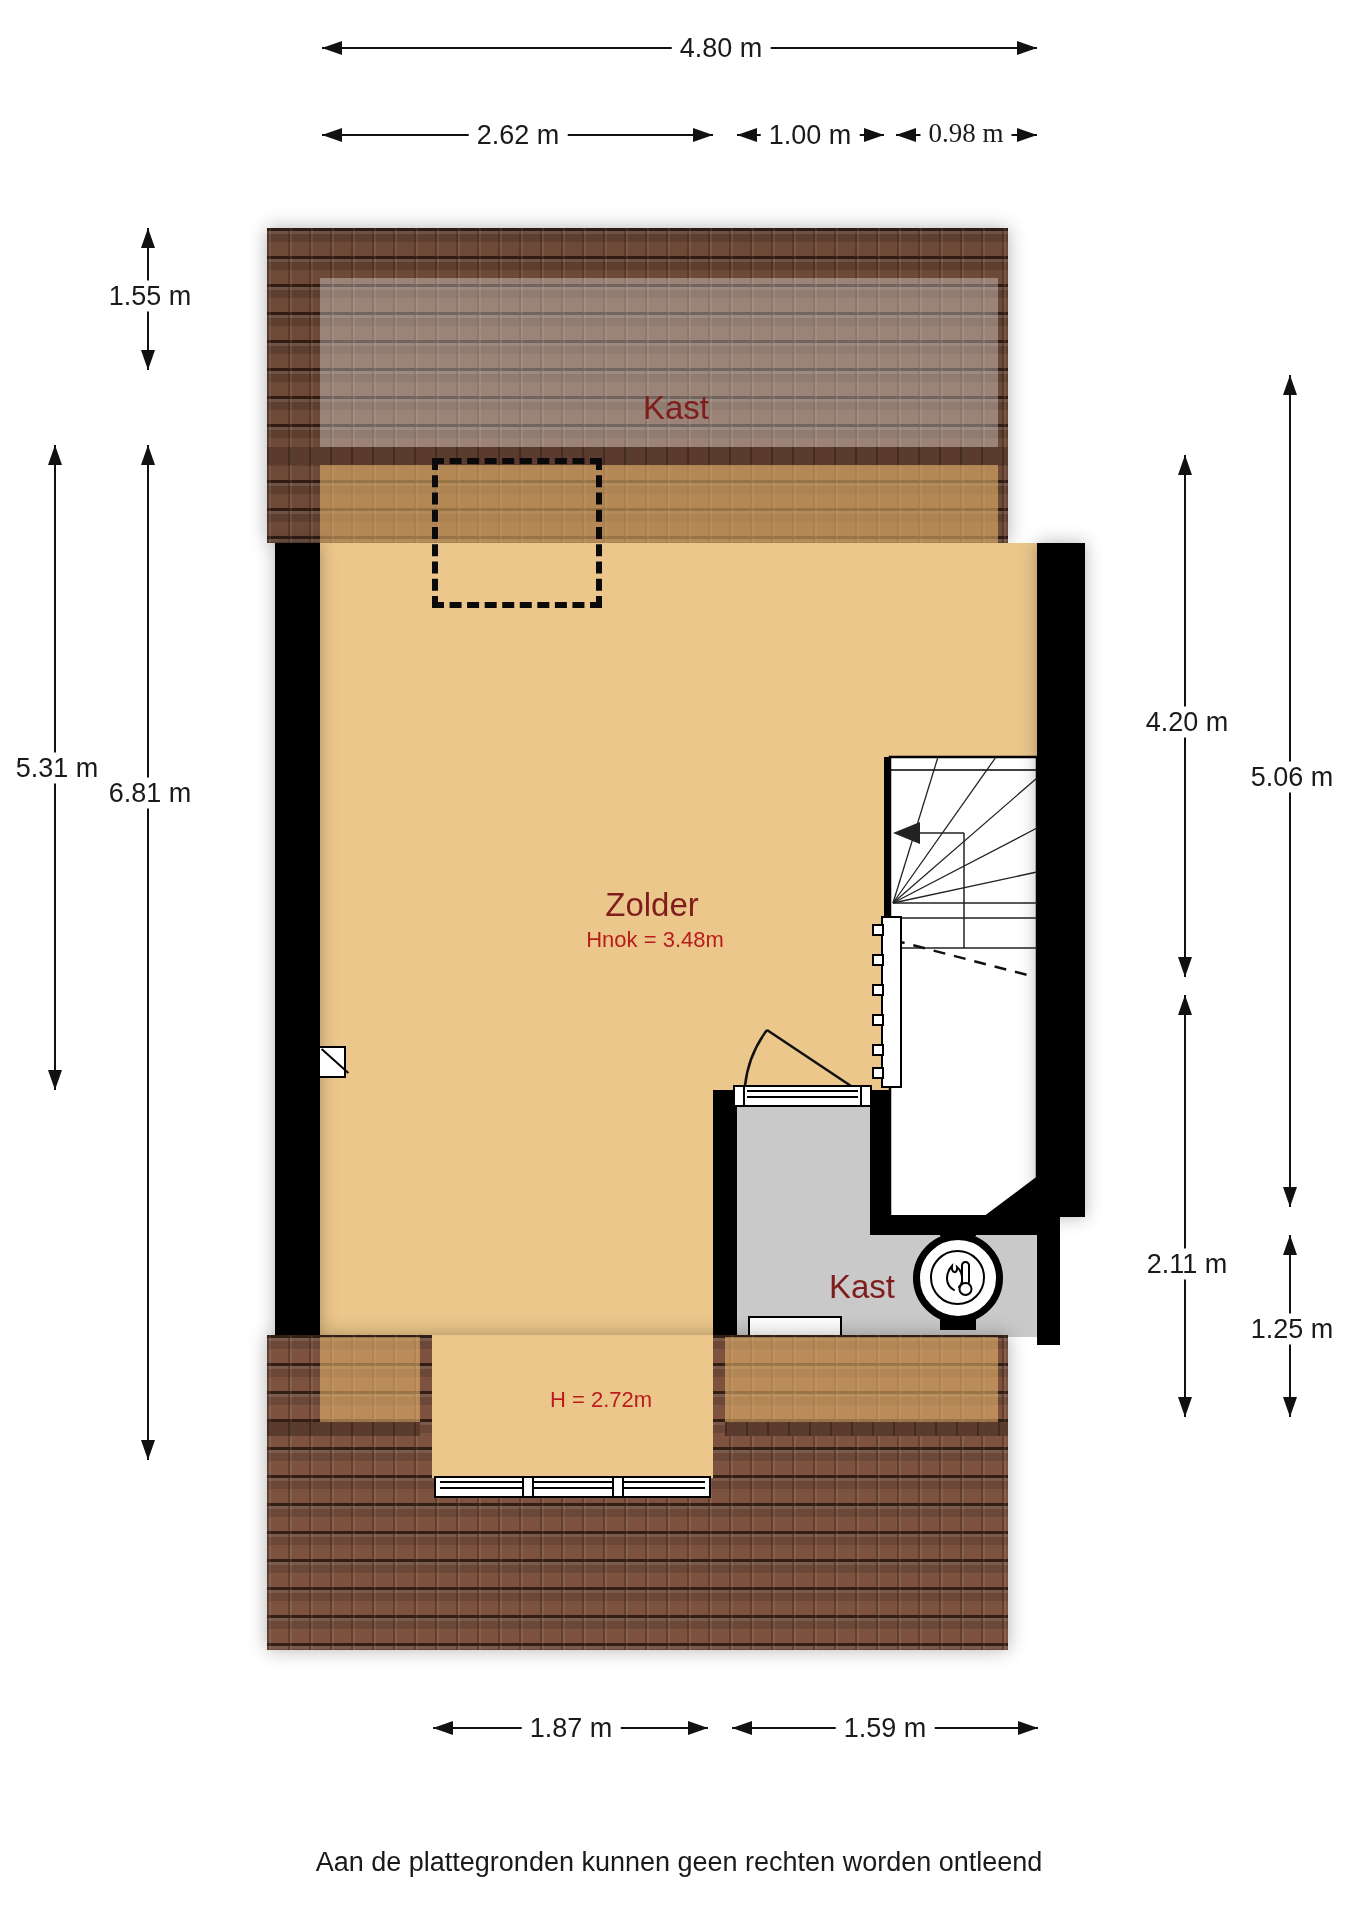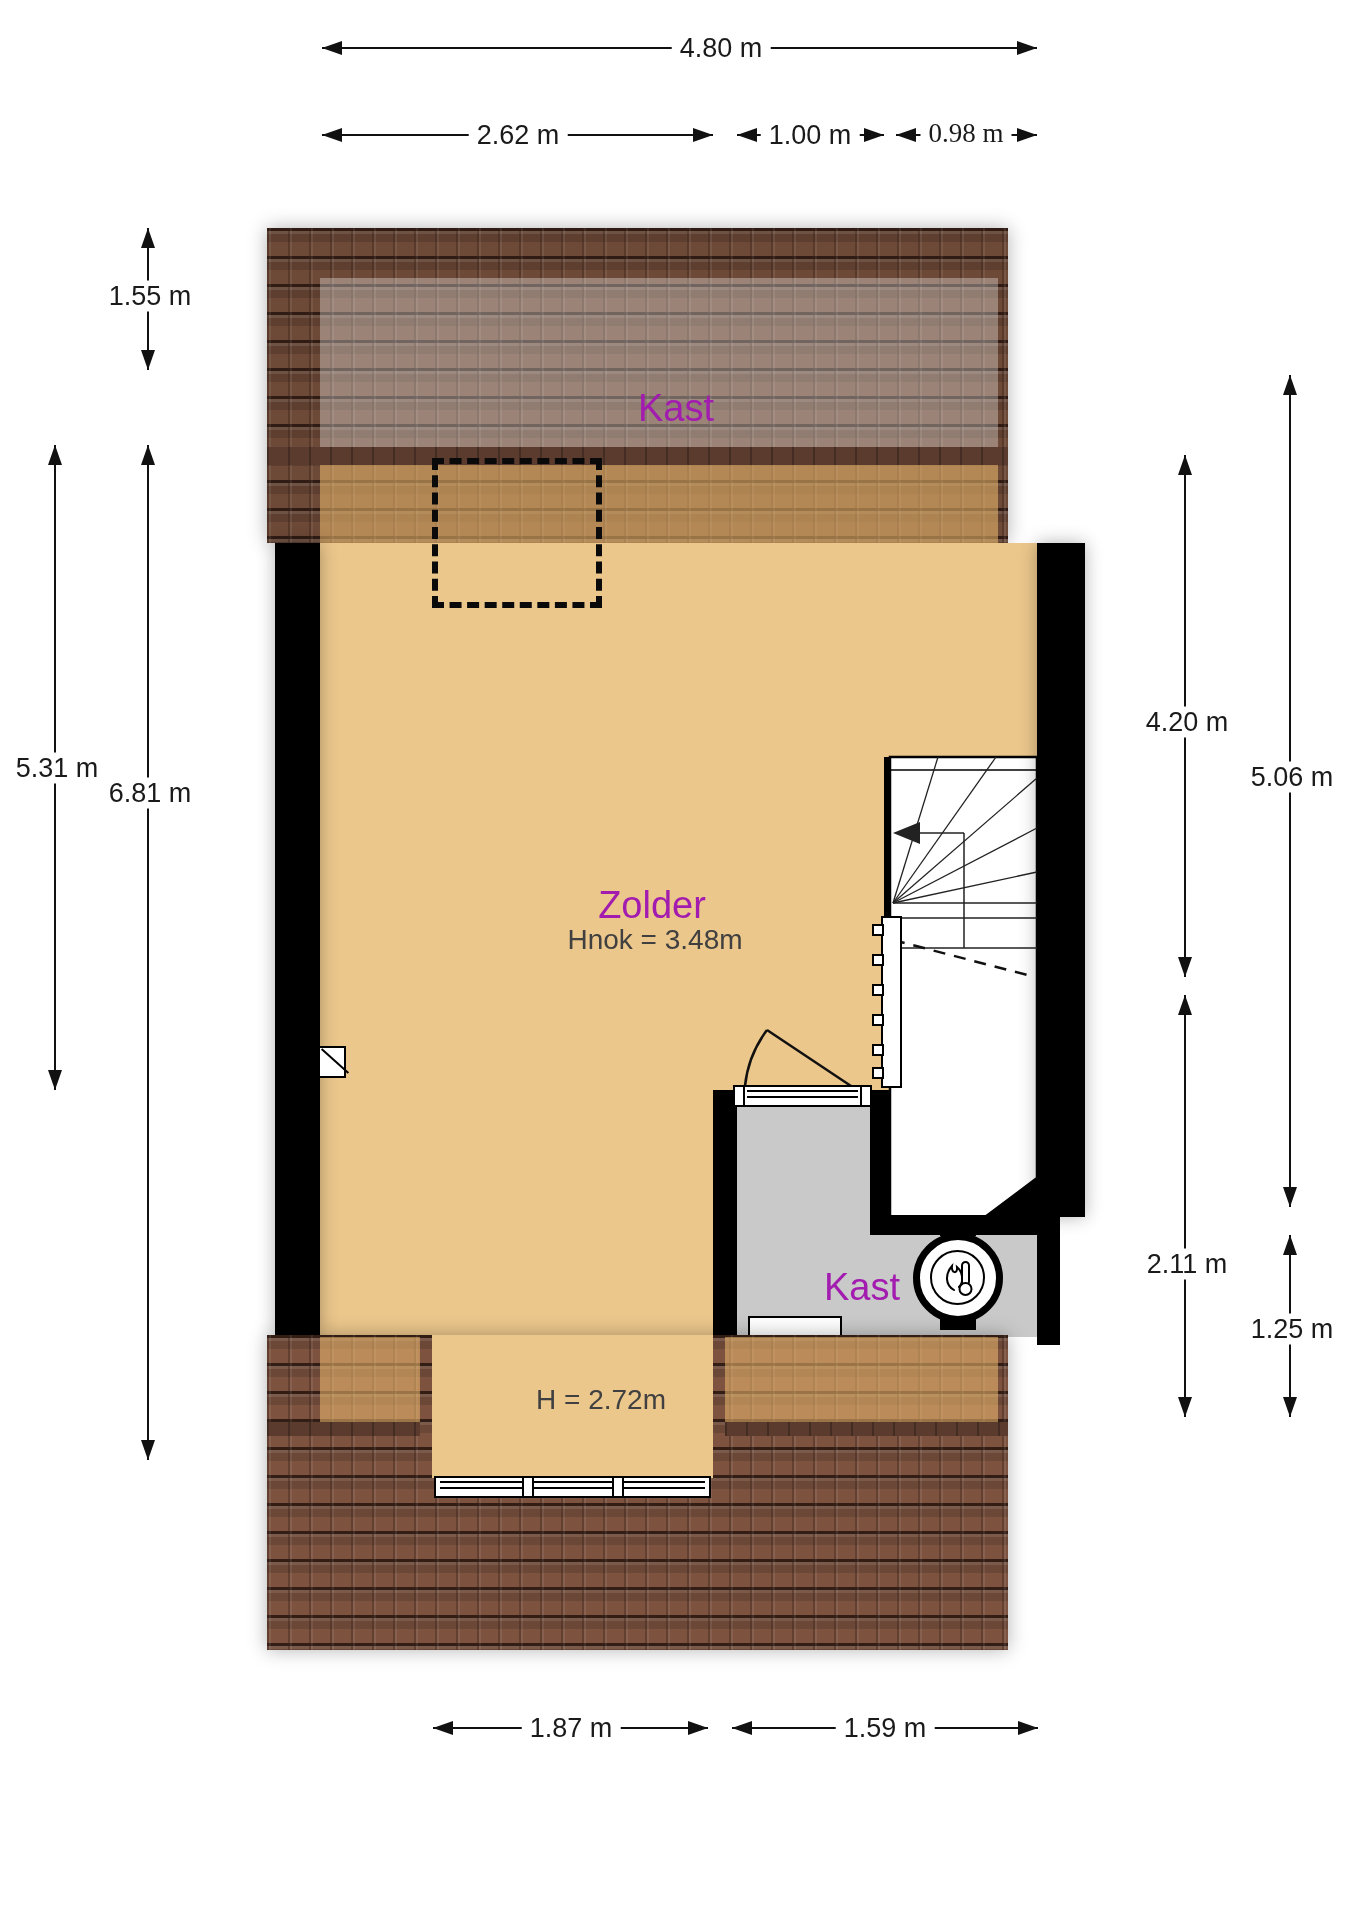--- a/index.html
+++ b/index.html
@@ -37,22 +37,22 @@
   .win .post-a,.win .post-b{position:absolute;top:-2px;bottom:-2px;width:8px;background:#fff;border:2px solid #000;}
   .niche{background:#fff;border:2px solid #000;}
   .diag{position:absolute;left:-3px;top:12px;width:36px;height:2px;background:#000;transform:rotate(42deg);}
 
   
   .boiler-ring{border:7px solid #000;border-radius:50%;background:#fff;}
   .boiler-inner{border:2.5px solid #000;border-radius:50%;background:#fff;}
   .boiler-tab{background:#000;}
 
   
-  .room-label{position:absolute;transform:translate(-50%,-50%);font-size:38px;color:#a21caf;white-space:nowrap;}
-  .sub-label{position:absolute;transform:translate(-50%,-50%);font-size:28px;color:#404040;white-space:nowrap;}
+  .room-label{position:absolute;transform:translate(-50%,-50%);font-size:33px;color:#7f1d1d;white-space:nowrap;}
+  .sub-label{position:absolute;transform:translate(-50%,-50%);font-size:22px;color:#b91c1c;white-space:nowrap;}
   .disclaimer{position:absolute;transform:translate(-50%,-50%);font-size:27px;color:#1a1a1a;white-space:nowrap;}
 
   
   .dim-label{position:absolute;transform:translate(-50%,-50%);background:#fff;padding:0 8px;
              font-size:27px;color:#1a1a1a;white-space:nowrap;z-index:40;}
   .dim-h{position:absolute;height:0;border-top:2px solid #111;z-index:35;}
   .dim-h::before{content:"";position:absolute;left:0;top:-8px;border-top:7px solid transparent;
     border-bottom:7px solid transparent;border-right:20px solid #111;}
   .dim-h::after{content:"";position:absolute;right:0;top:-8px;border-top:7px solid transparent;
     border-bottom:7px solid transparent;border-left:20px solid #111;}
@@ -192,14 +192,15 @@
 
   <div class="dim-v" style="left:1289px;top:1235px;height:182px;"></div>
   <div class="dim-label" style="left:1292px;top:1329px;text-align:right;">1.25 m</div>
 
   <div class="dim-h" style="left:433px;top:1727px;width:275px;"></div>
   <div class="dim-label" style="left:571px;top:1728px;">1.87 m</div>
 
   <div class="dim-h" style="left:732px;top:1727px;width:306px;"></div>
   <div class="dim-label" style="left:885px;top:1728px;">1.59 m</div>
 
+  <div class="disclaimer" style="left:679px;top:1862px;">Aan de plattegronden kunnen geen rechten worden ontleend</div>
 
 </div>
 
 </body></html>

